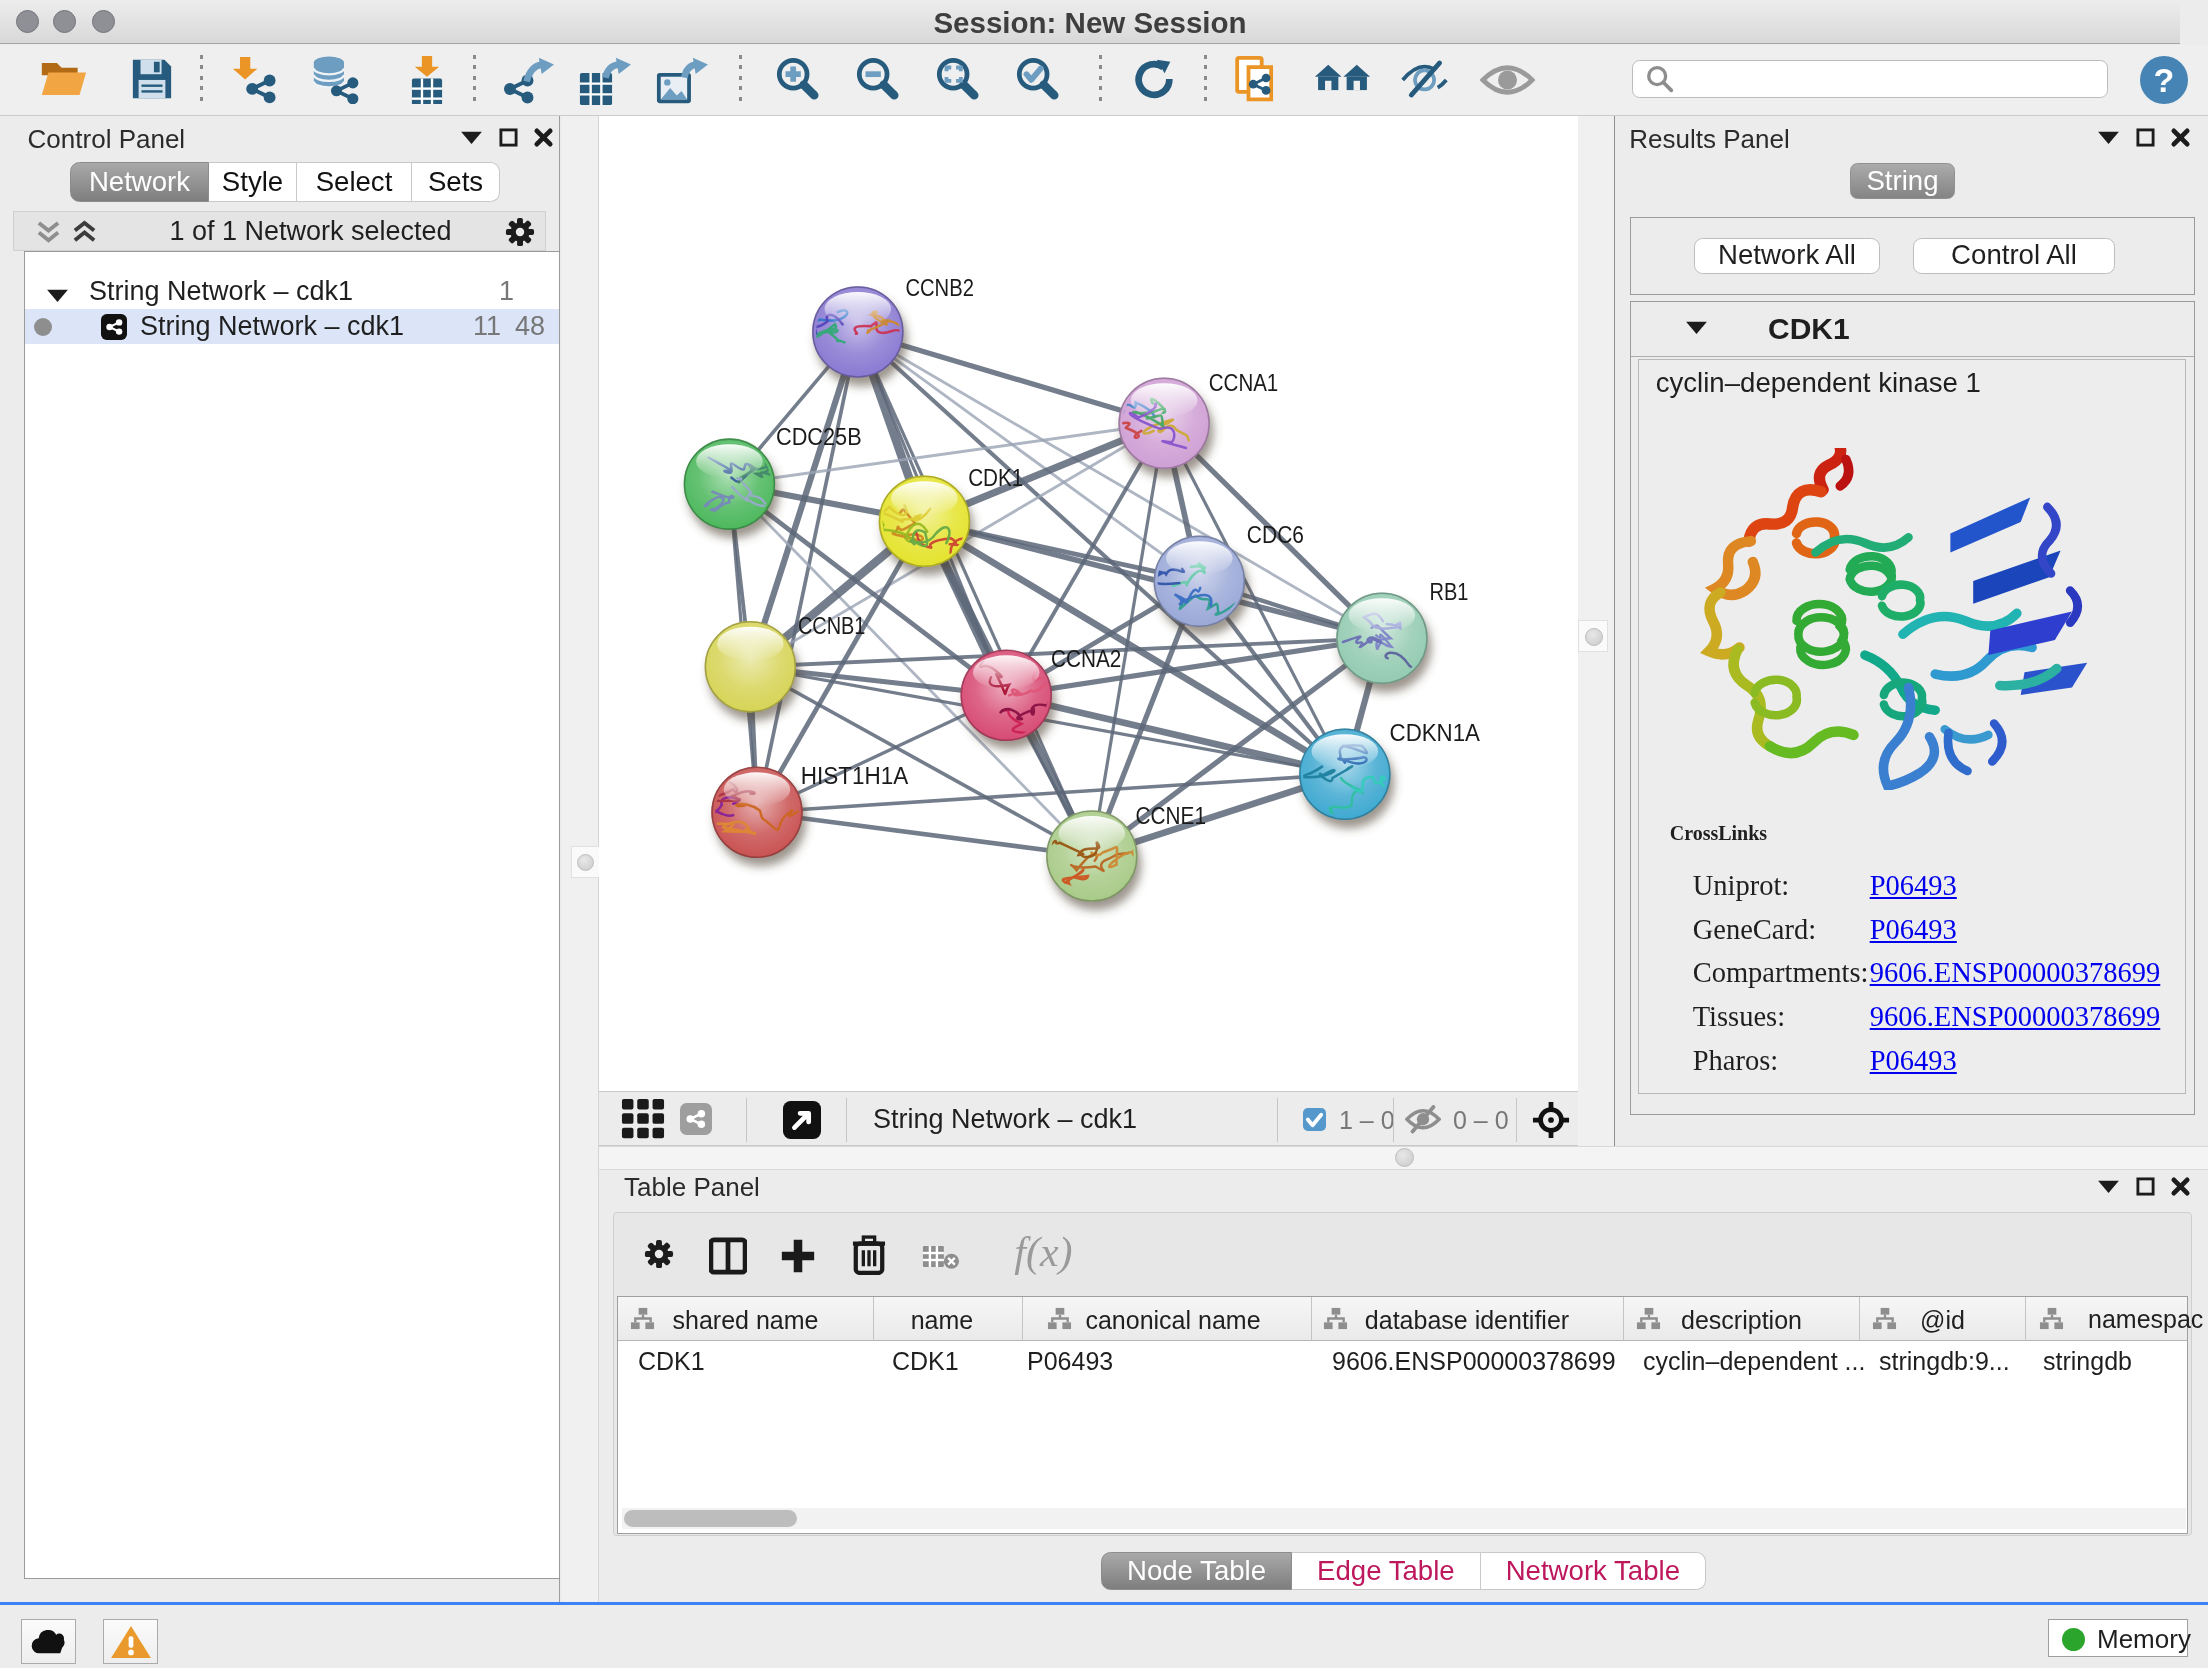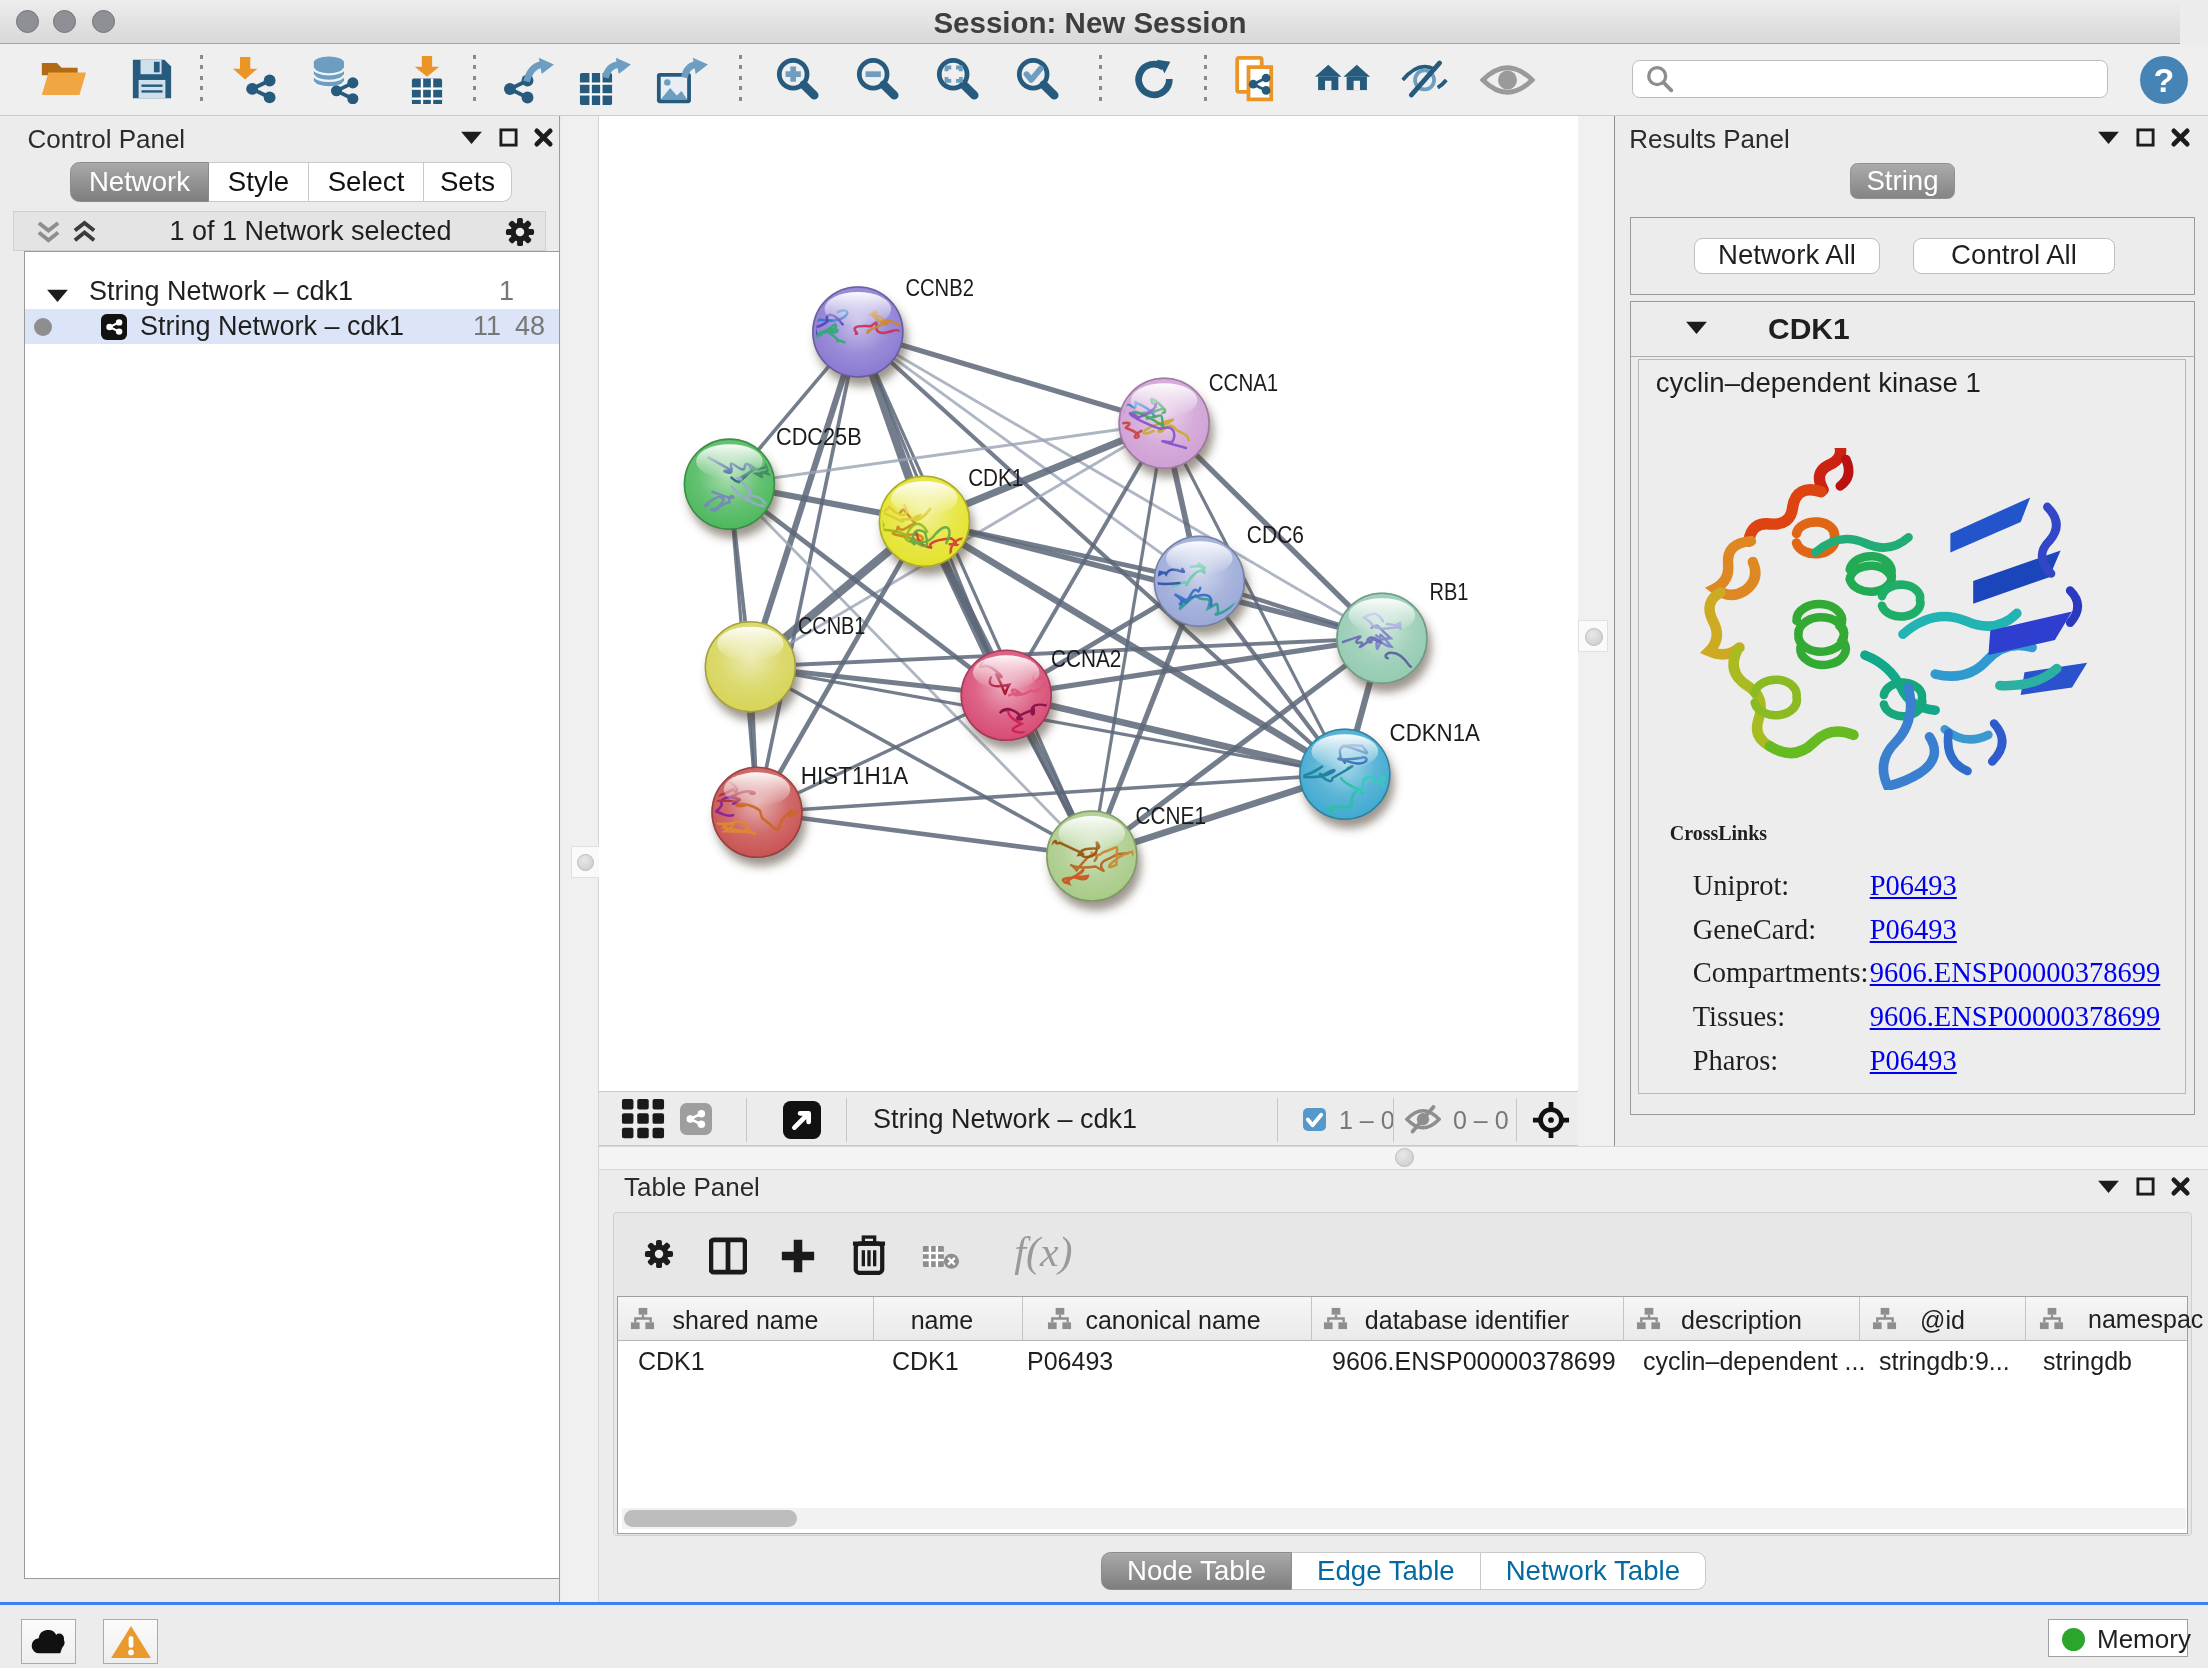--- a/index.html
+++ b/index.html
@@ -81,21 +81,21 @@
 .thead { position:absolute; left:0; top:0; width:100%; height:44px;
   background:linear-gradient(#f6f6f6,#eaeaea); border-bottom:1px solid #b5b5b5; font-size:25px; }
 .thcell { position:absolute; top:0; height:44px; border-right:1px solid #c4c4c4; }
 .thlabel { position:absolute; top:8.6px; width:100%; text-align:center; }
 .trow { position:absolute; left:0; top:45px; width:100%; height:42px; font-size:25px; }
 .tcell { position:absolute; top:4.8px; }
 .hscroll { position:absolute; left:3.8px; bottom:3.8px; width:1564px; height:21px; background:#f2f2f2; }
 .hthumb { position:absolute; left:1.9px; top:1.9px; width:173px; height:17px; background:#bdbdbd; border-radius:8.6px; }
 .btabs { position:absolute; left:0; top:382px; width:100%; display:flex; justify-content:center; }
 .btab { height:38px; padding:0 25px; font-size:27.6px; line-height:36px; background:#ffffff;
-  border:1px solid #c9c9c9; border-left:none; color:#0369a1; }
+  border:1px solid #c9c9c9; border-left:none; color:#be185d; }
 .btab.first { border-left:1px solid #c9c9c9; border-radius:9.5px 0 0 9.5px; }
 .btab.last { border-radius:0 9.5px 9.5px 0; }
 .btab.sel { background:linear-gradient(#a9a9a9,#7e7e7e); color:#fff; border-color:#8c8c8c; }
 
 
 .sbtn { position:absolute; top:14.3px; width:55px; height:45px; background:linear-gradient(#fbfbfb,#eeeeee);
   border:1px solid #ababab; }
 .membtn { position:absolute; right:20px; top:14.3px; width:140px; height:38px; background:#ffffff;
   border:1px solid #9f9f9f; font-size:26px; }
 </style>
@@ -254,21 +254,21 @@
       </svg>
       <svg width="19" height="19" viewBox="0 0 20 20">
         <rect x="2" y="2" width="16" height="16" fill="none" stroke="#1c1c1c" stroke-width="3"></rect>
       </svg>
       <svg width="21" height="21" viewBox="0 0 22 22">
         <path d="M4 4 L18 18 M18 4 L4 18" stroke="#1c1c1c" stroke-width="5" stroke-linecap="round"></path>
       </svg>
     </div>
   <div class="tabs">
     <div class="tab sel first" style="width:139px;">Network</div>
-    <div class="tab" style="width:100px;">Style</div>
+    <div class="tab" style="width:88px;">Style</div>
     <div class="tab" style="width:115px;">Select</div>
     <div class="tab last" style="width:88px;">Sets</div>
   </div>
   <div class="netbar">
       <div style="position:absolute;left:21px;top:7.6px;"><svg width="27" height="25" viewBox="0 0 28 26">
           <path d="M4 3 l10 8 l10 -8 M4 13 l10 8 l10 -8" fill="none" stroke="#8e8e8e" stroke-width="4"></path>
         </svg></div>
       <div style="position:absolute;left:57px;top:7.6px;"><svg width="27" height="25" viewBox="0 0 28 26">
           <path d="M4 11 l10 -8 l10 8 M4 21 l10 -8 l10 8" fill="none" stroke="#3c3c3c" stroke-width="4"></path>
         </svg></div>

